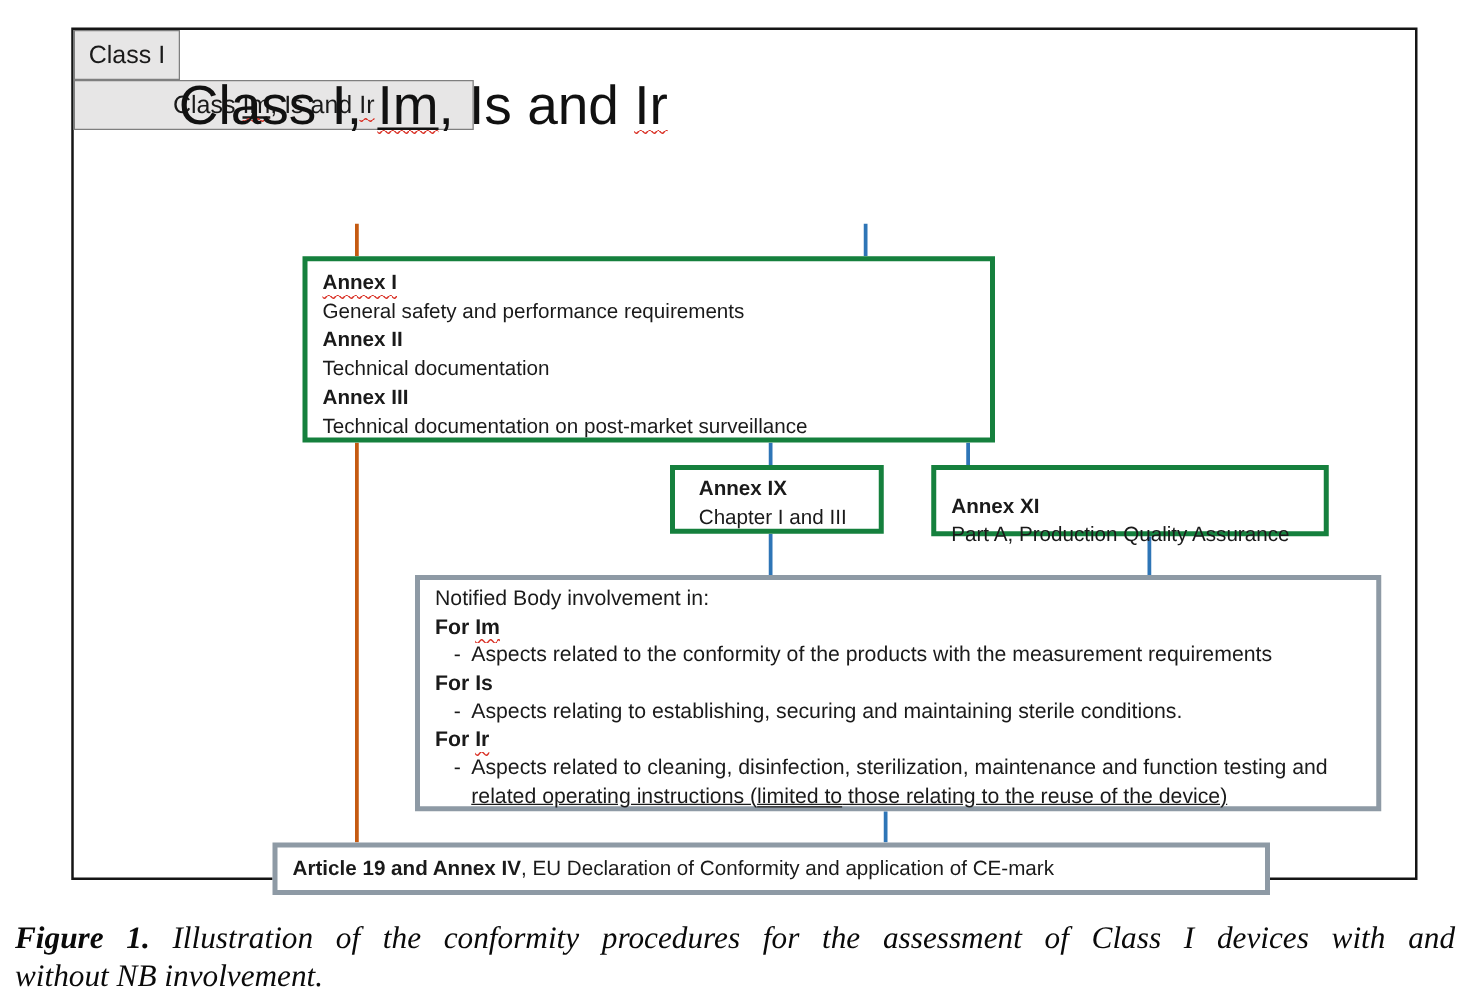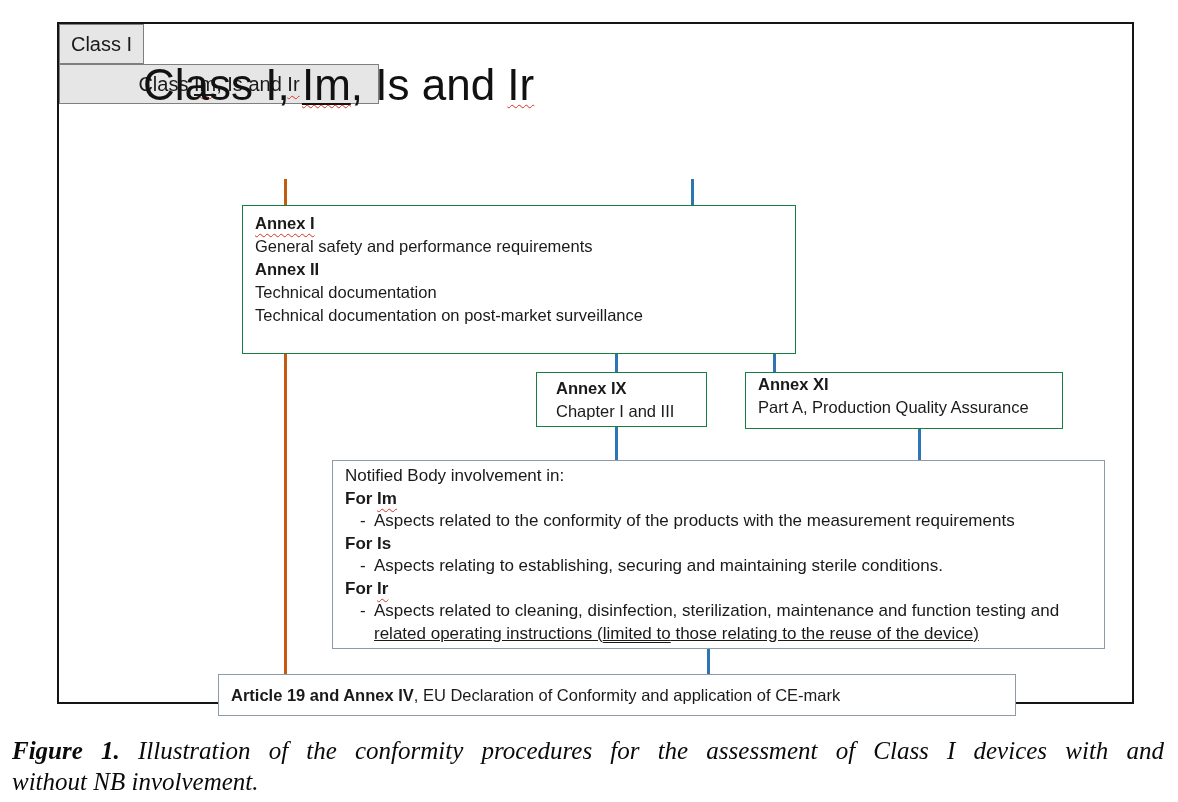--- a/index.html
+++ b/index.html
@@ -10,32 +10,32 @@
   #frame{
     position:absolute;left:57px;top:22px;width:1077px;height:682px;
     border:2px solid #151515;box-sizing:border-box;background:#ffffff;
   }
   #title{
     position:absolute;left:84px;top:36px;font-size:44px;line-height:1.15;
     color:#111;white-space:nowrap;font-weight:400;
   }
   .box{
     position:absolute;box-sizing:border-box;background:#ffffff;
-    border:1px solid #15803d;font-size:16.5px;
+    border:4px solid #15803d;font-size:16.5px;
   }
   .gray{
     background:#e7e6e6;border:1.6px solid #7f7f7f;
     display:flex;align-items:center;justify-content:center;
     font-size:20px;white-space:nowrap;
   }
   #box-class-i{left:187px;top:117px;width:83px;height:38px;}
   #box-class-im{left:477px;top:117px;width:318px;height:38px;}
   #box-annex-req{left:183px;top:181px;width:554px;height:149px;padding:6px 12px 0;line-height:23px;}
   #box-annex-ix{left:477px;top:348px;width:171px;height:55px;padding:4px 19px 0;line-height:23px;}
-  #box-annex-xi{left:686px;top:348px;width:318px;height:57px;padding:0 12px 0;line-height:23px;}
+  #box-annex-xi{left:686px;top:348px;width:318px;height:57px;padding:18px 12px 0;line-height:23px;}
   #box-notified{left:273px;top:436px;width:773px;height:189px;padding:4px 12px 0;line-height:22.5px;font-size:17px;border-color:#8e9aa5;}
   #box-article{left:159px;top:650px;width:798px;height:42px;display:flex;align-items:center;padding:0 12px;border-color:#8e9aa5;font-size:16.5px;white-space:nowrap;}
   .b{font-weight:bold;}
   .line{white-space:nowrap;}
   .nb-bullet{position:relative;padding-left:29px;white-space:nowrap;}
   .nb-cont{padding-left:29px;white-space:nowrap;text-decoration:underline;}
   .nb-dash{position:absolute;left:15px;top:0;}
   .vline{position:absolute;width:3px;}
   .orange{background:#c55a11;}
   .blue{background:#2e75b6;}
@@ -86,20 +86,21 @@
 
     <div id="box-class-im" class="gray">
       <span><span>Class </span><span class="u"><span class="sp">Im</span></span><span>, Is and </span><span class="sp">Ir</span></span>
     </div>
 
     <div id="box-annex-req" class="box">
       <div class="line b"><span class="sp">Annex I</span></div>
       <div class="line">General safety and performance requirements</div>
       <div class="line b">Annex II</div>
       <div class="line">Technical documentation</div>
+      <div class="line b">Annex III</div>
       <div class="line">Technical documentation on post-market surveillance</div>
     </div>
 
     <div id="box-annex-ix" class="box">
       <div class="line b">Annex IX</div>
       <div class="line">Chapter I and III</div>
     </div>
 
     <div id="box-annex-xi" class="box">
       <div class="line b">Annex XI</div>

